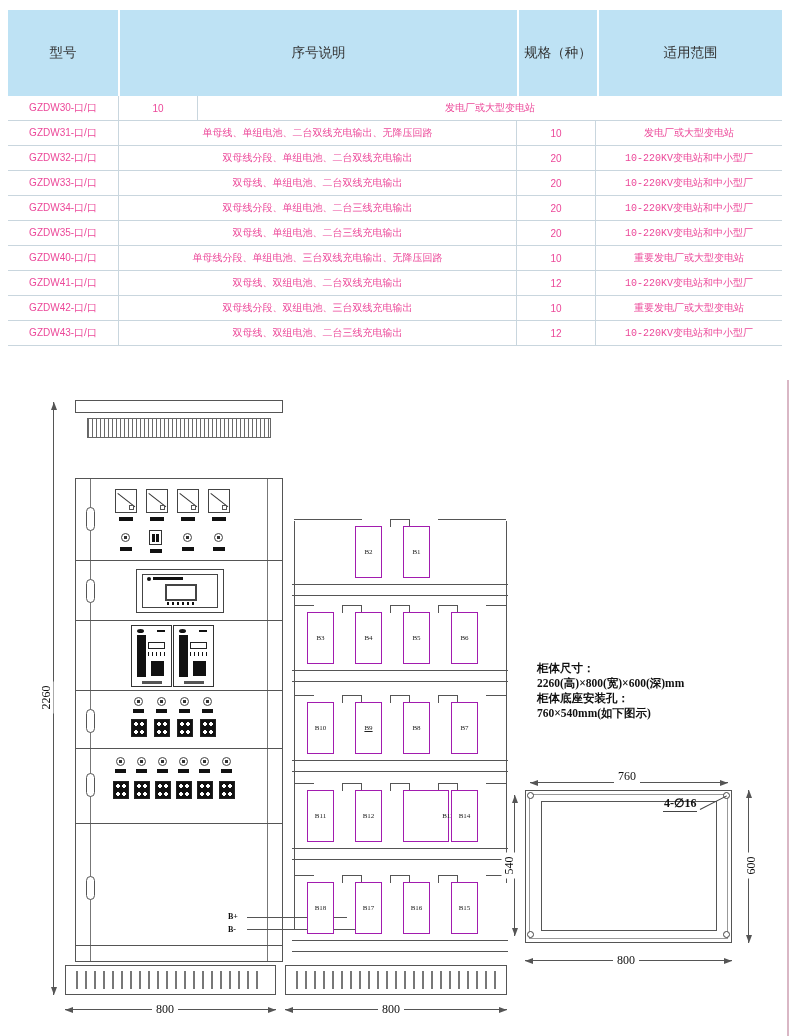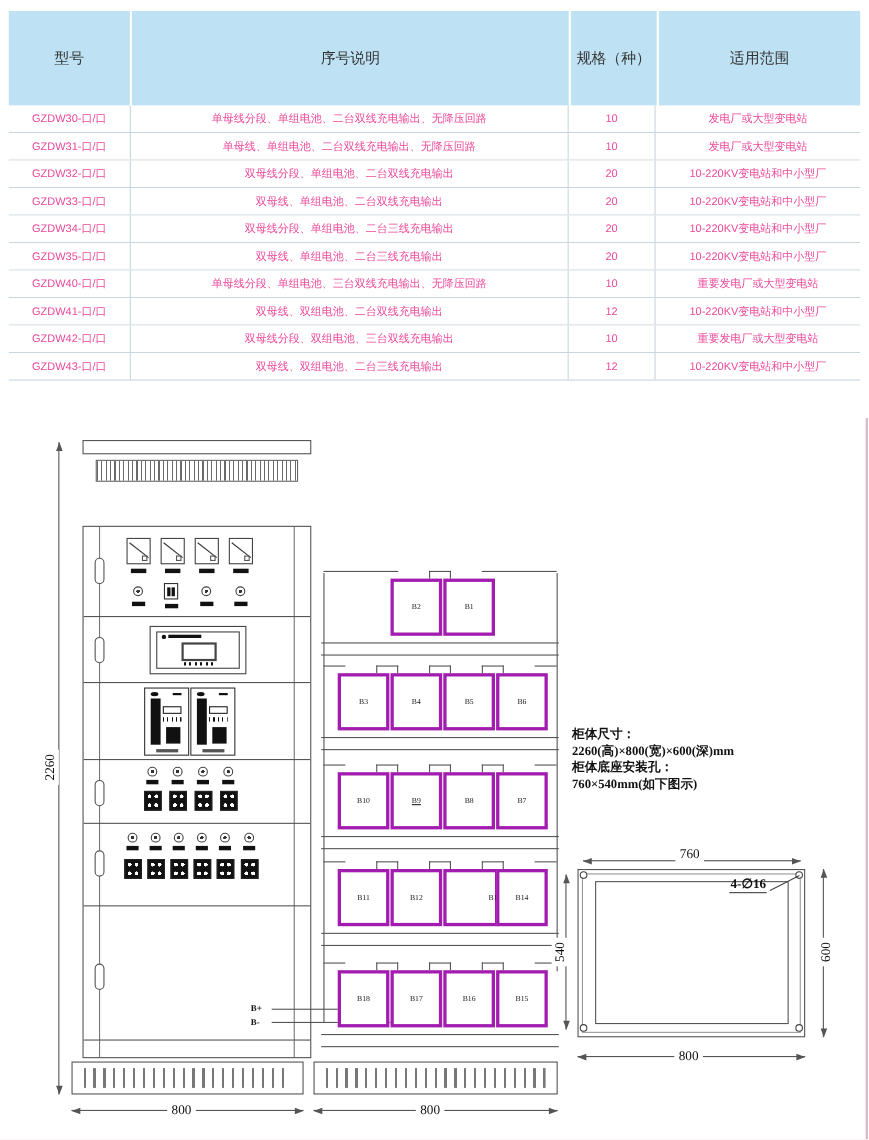--- a/index.html
+++ b/index.html
@@ -8,21 +8,21 @@
   
   .spec-table{position:absolute;left:8px;top:10px;width:774px;}
   .thead{display:flex;height:86px;background:#bee2f4;align-items:stretch;}
   .thead .cell{display:flex;align-items:center;justify-content:center;
                font-size:13.5px;color:#333;}
   .thead .cell + .cell{border-left:2px solid #fff;}
   .trow{display:flex;height:24px;border-bottom:1px solid #c9d6de;background:#fff;}
   .trow .cell{display:flex;align-items:center;justify-content:center;
               font-size:10px;color:#ec4899;white-space:nowrap;overflow:hidden;}
   .trow .cell + .cell{border-left:1px solid #c9d6de;}
-  .c0{width:110px;} .c1{width:397px;} .c2{width:78px;} .c3{flex:1;}
+  .c0{width:110px;} .c1{width:397px;} .c2{width:78px;} .c3{flex:1;font-family:Liberation Mono, monospace;}
   
   .note{position:absolute;left:0;top:341px;width:790px;height:33px;background:#e4e4e4;
         display:flex;align-items:center;justify-content:center;font-size:13px;
         font-weight:bold;color:#222;letter-spacing:1px;}
   
   .drawing{position:absolute;left:0;top:375px;width:790px;height:661px;background:#fff;}
   .drawing *{box-sizing:border-box;}
   .cab{position:absolute;}
   .cap{position:absolute;left:0;right:0;top:0;height:13px;border:1px solid #555;background:#fff;}
   .grille{position:absolute;left:12px;right:12px;top:18px;height:20px;border:1px solid #666;
@@ -54,21 +54,21 @@
   .module{position:absolute;width:41px;height:62px;border:1px solid #333;background:#fff;}
   .module .mbar{position:absolute;left:5px;top:9px;width:9px;height:42px;background:#111;}
   .module .mled{position:absolute;left:5px;top:3px;width:7px;height:4px;background:#111;border-radius:50%;}
   .module .mdash{position:absolute;right:6px;top:4px;width:8px;height:2px;background:#111;}
   .module .mscr{position:absolute;right:6px;top:16px;width:17px;height:7px;border:1px solid #222;background:#fff;}
   .module .mticks{position:absolute;right:6px;top:26px;width:17px;height:4px;
     background:repeating-linear-gradient(90deg,#111 0 1px,transparent 1px 4px);}
   .module .msq{position:absolute;right:7px;bottom:10px;width:13px;height:15px;background:#111;}
   .module .mfoot{position:absolute;left:10px;bottom:2px;width:20px;height:3px;background:#555;}
   
-  .battery{position:absolute;width:47px;height:52px;border:3px solid #a21caf;background:#fff;
+  .battery{position:absolute;width:27px;height:52px;border:1px solid #a21caf;background:#fff;
            display:flex;align-items:center;justify-content:center;
            font:7px "Liberation Serif",serif;color:#222;}
   .jumper{position:absolute;height:8px;border:1px solid #555;border-bottom:none;background:transparent;}
   .board{position:absolute;height:12px;border-top:1px solid #555;border-bottom:1px solid #555;}
   .wire{position:absolute;background:#555;}
   
   .plinth{position:absolute;height:30px;border:1px solid #555;background:#fff;}
   .plinth .slots{position:absolute;left:10px;right:10px;top:5px;bottom:5px;
     background:repeating-linear-gradient(90deg,#777 0 2px,transparent 2px 9px);}
   
@@ -80,21 +80,21 @@
   .dim-v{position:absolute;width:0;border-left:1px solid #555;}
   .dim-v:before{content:"";position:absolute;top:0;left:-3.5px;width:0;height:0;
     border-style:solid;border-width:0 3px 8px 3px;border-color:transparent transparent #555 transparent;}
   .dim-v:after{content:"";position:absolute;bottom:0;left:-3.5px;width:0;height:0;
     border-style:solid;border-width:8px 3px 0 3px;border-color:#555 transparent transparent transparent;}
   .dim-label{position:absolute;font:12px "Liberation Serif",serif;color:#111;background:#fff;
              padding:0 4px;white-space:nowrap;}
   .dim-label.vert{transform:rotate(-90deg);transform-origin:center center;}
   .bterm-label{position:absolute;font:bold 8px "Liberation Serif",serif;color:#111;}
   
-  .sizenote{position:absolute;left:520px;top:286px;font:bold 11.5px "Liberation Serif",serif;
+  .sizenote{position:absolute;left:537px;top:286px;font:bold 11.5px "Liberation Serif",serif;
             color:#111;line-height:15px;white-space:nowrap;}
   
   .bd-rect{position:absolute;border:1px solid #555;background:#fff;}
   .hole{position:absolute;width:7px;height:7px;border:1px solid #444;border-radius:50%;background:#fff;}
   .leader{position:absolute;height:0;border-top:1px solid #444;transform-origin:left center;}
   .holes-label{position:absolute;font:bold 12px "Liberation Serif",serif;color:#111;
                border-bottom:1px solid #444;padding:0 1px;}
   .pink-edge{position:absolute;right:1px;top:380px;bottom:0;width:2px;background:#d9b7c5;}
 </style>
 </head>
@@ -105,21 +105,20 @@
   <div class="spec-table">
     <div class="thead" id="thead">
         <div class="cell c0">型号</div>
         <div class="cell c1">序号说明</div>
         <div class="cell c2">规格（种）</div>
         <div class="cell c3">适用范围</div>
       </div>
     <div id="tbody">
         <div class="trow">
           <div class="cell c0">GZDW30-口/口</div>
-          <div class="cell c1">单母线分段、单组电池、二台双线充电输出、无降压回路</div>
           <div class="cell c2">10</div>
           <div class="cell c3">发电厂或大型变电站</div>
         </div>
         <div class="trow">
           <div class="cell c0">GZDW31-口/口</div>
           <div class="cell c1">单母线、单组电池、二台双线充电输出、无降压回路</div>
           <div class="cell c2">10</div>
           <div class="cell c3">发电厂或大型变电站</div>
         </div>
         <div class="trow">

